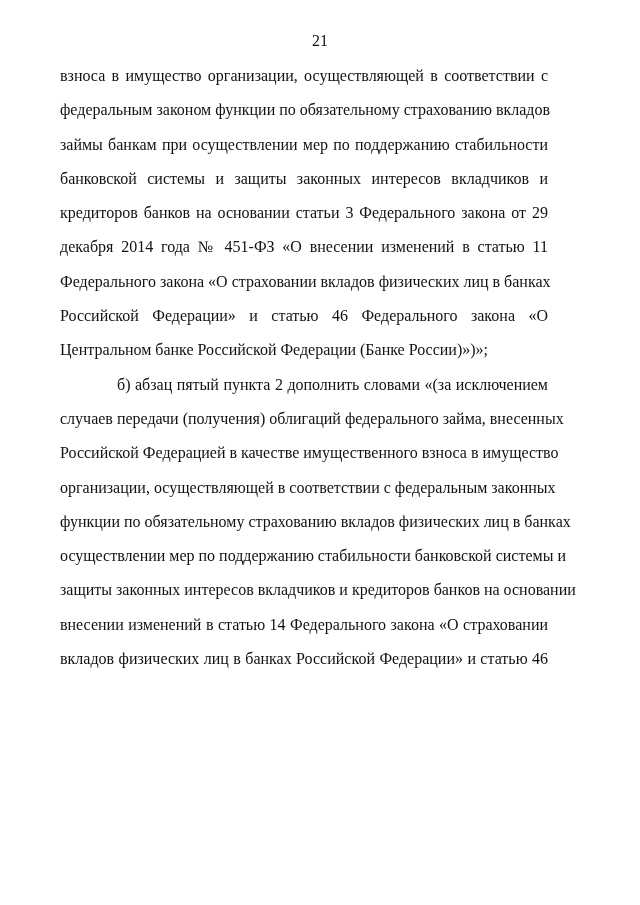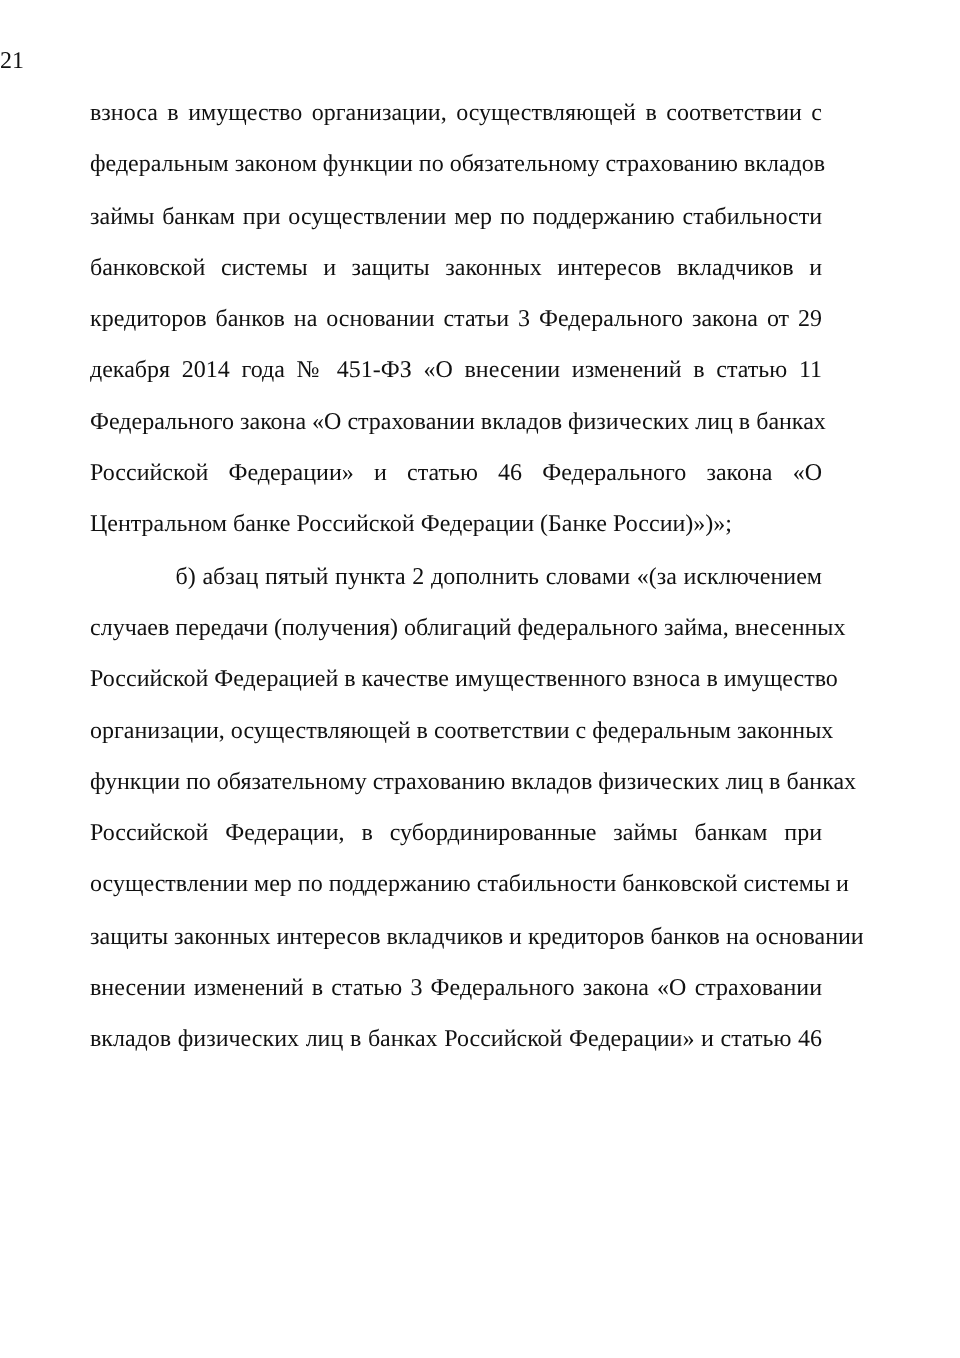--- a/index.html
+++ b/index.html
@@ -13,20 +13,21 @@
       position: relative;
       overflow: hidden;
       font-family: "Liberation Serif", "DejaVu Serif", serif;
       color: #111111;
     }
     .page-number {
       position: absolute;
       top: 31px;
       left: 0;
       width: 640px;
+      text-align: center;
       font-size: 16px;
       line-height: 20px;
     }
     .body-text {
       position: absolute;
       top: 66px;
       left: 60px;
       width: 488px;
       font-size: 16px;
     }
@@ -58,18 +59,17 @@
     <span class="line">кредиторов банков на основании статьи 3 Федерального закона от 29</span>
     <span class="line">декабря 2014 года № 451-ФЗ «О внесении изменений в статью 11</span>
     <span class="line">Федерального закона «О страховании вкладов физических лиц в банках</span>
     <span class="line">Российской Федерации» и статью 46 Федерального закона «О</span>
     <span class="line last">Центральном банке Российской Федерации (Банке России)»)»;</span>
     <span class="line indent">б) абзац пятый пункта 2 дополнить словами «(за исключением</span>
     <span class="line">случаев передачи (получения) облигаций федерального займа, внесенных</span>
     <span class="line">Российской Федерацией в качестве имущественного взноса в имущество</span>
     <span class="line">организации, осуществляющей в соответствии с федеральным законных</span>
     <span class="line">функции по обязательному страхованию вкладов физических лиц в банках</span>
-    <span class="line">Российской Федерации, в субординированные займы банкам при</span>
     <span class="line">осуществлении мер по поддержанию стабильности банковской системы и</span>
     <span class="line">защиты законных интересов вкладчиков и кредиторов банков на основании</span>
-    <span class="line">внесении изменений в статью 3 Федерального закона «О страховании</span>
+    <span class="line">внесении изменений в статью 14 Федерального закона «О страховании</span>
     <span class="line">вкладов физических лиц в банках Российской Федерации» и статью 46</span>
   </div>
 
 </body></html>

